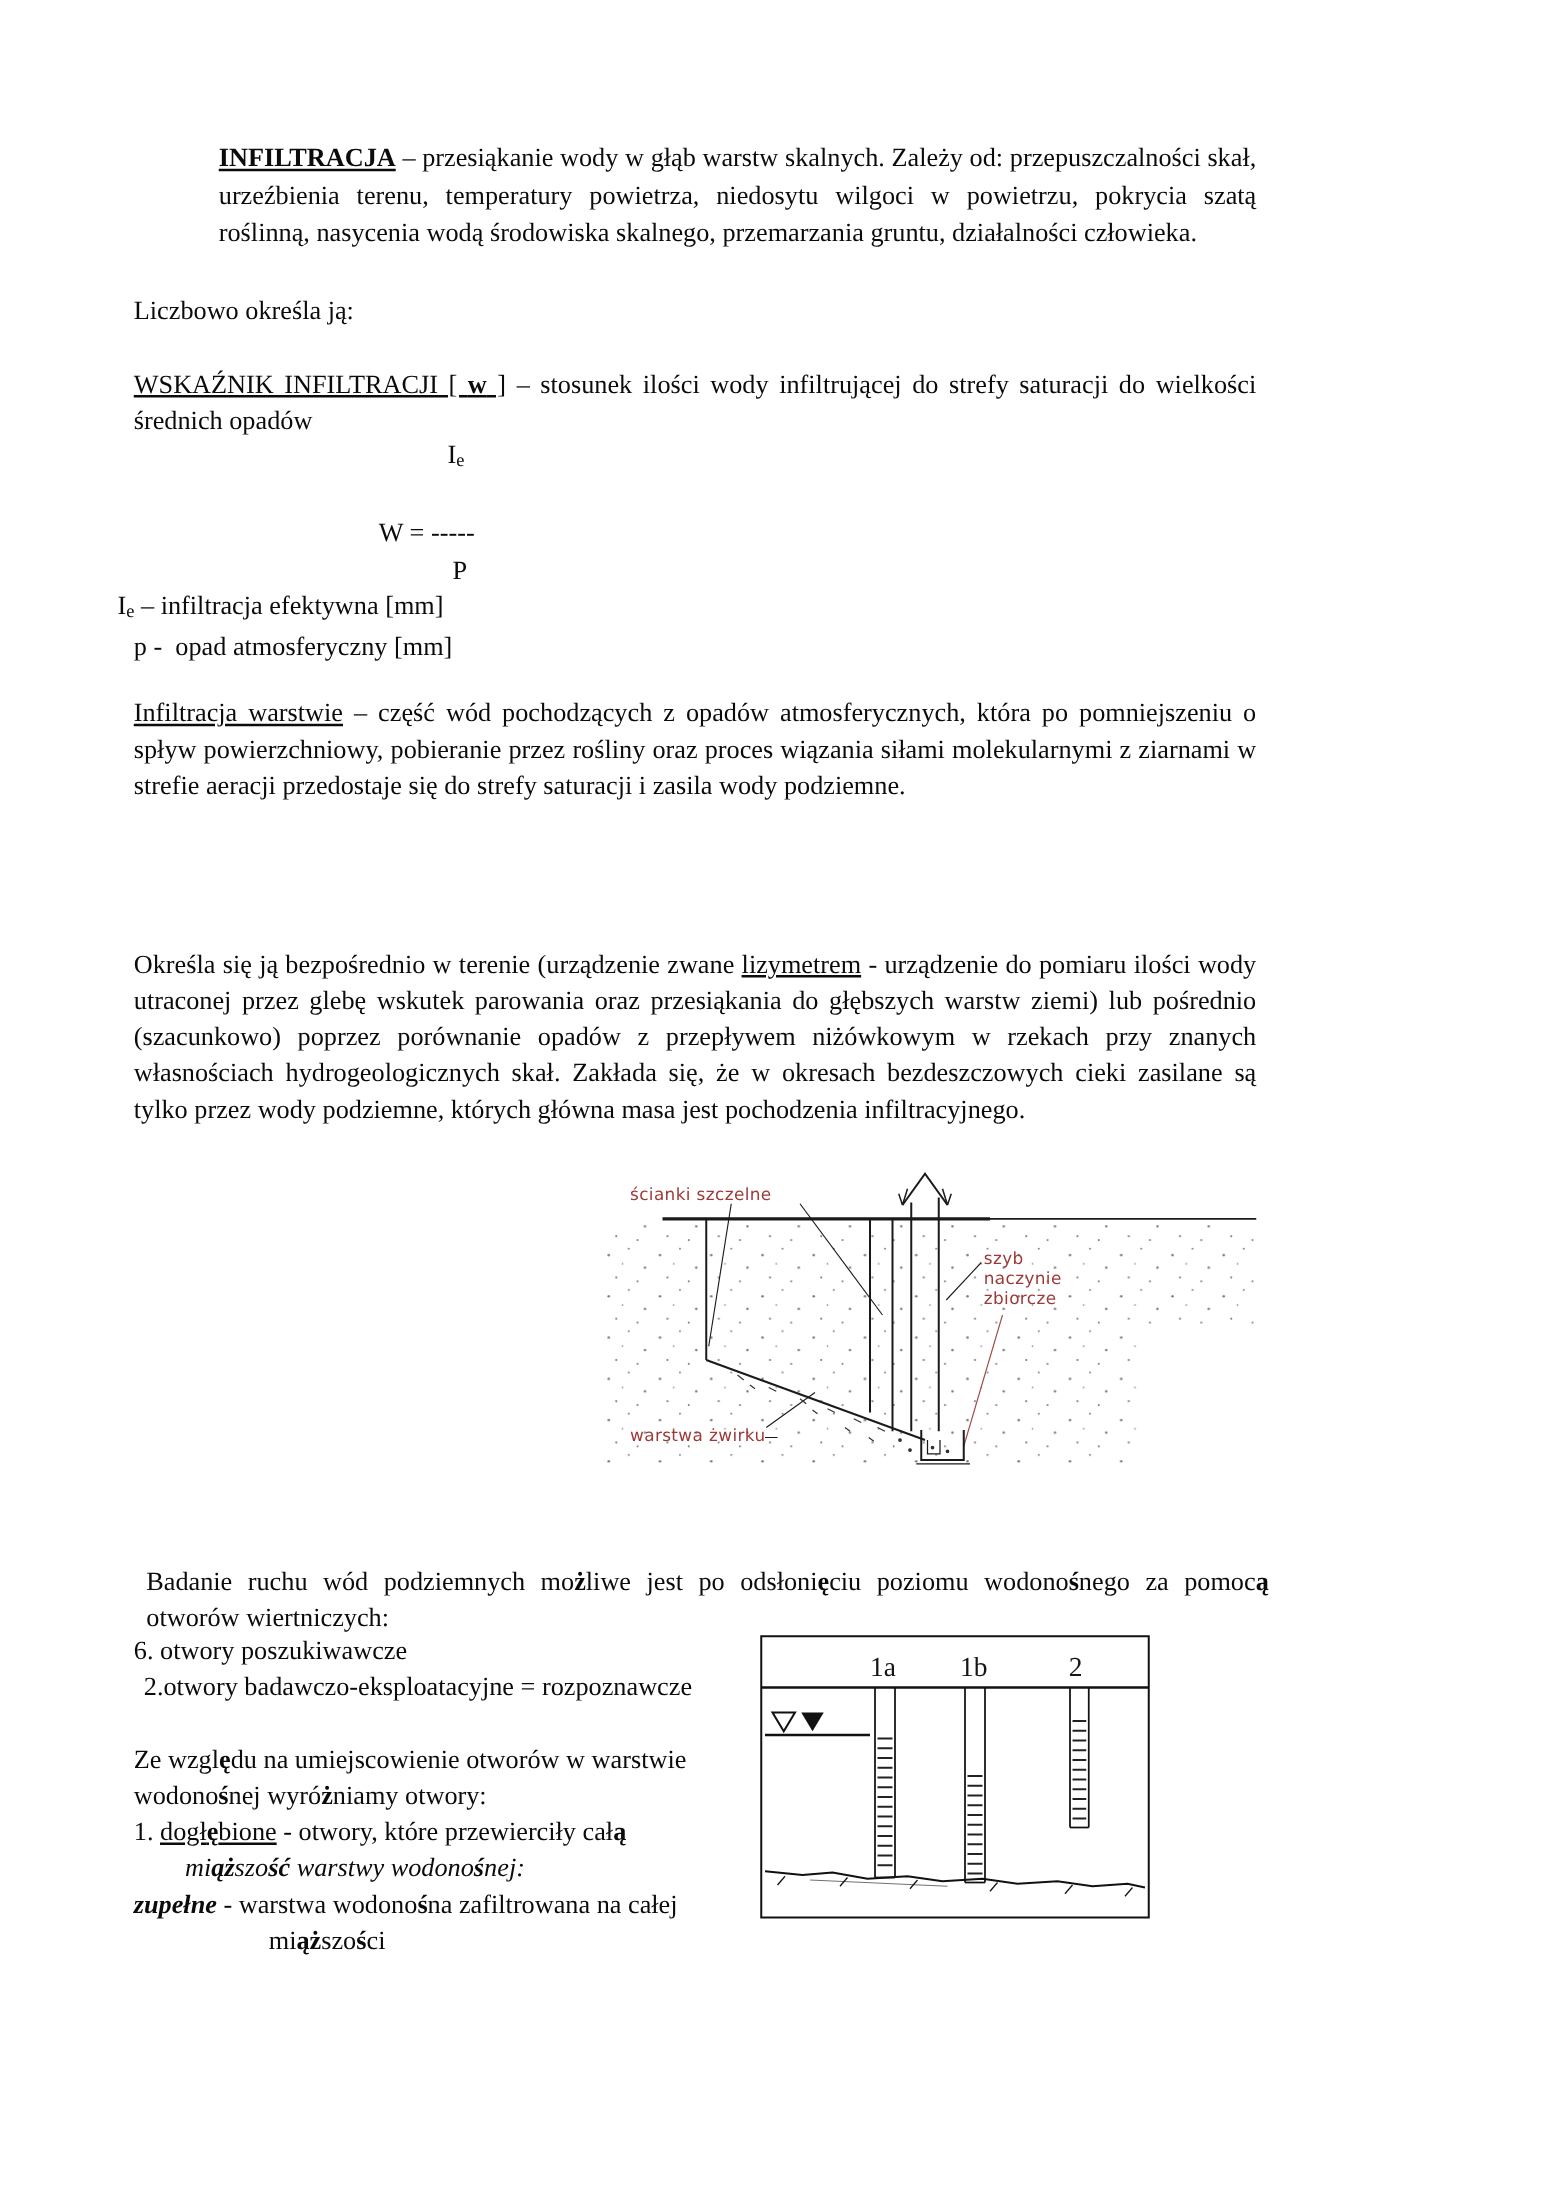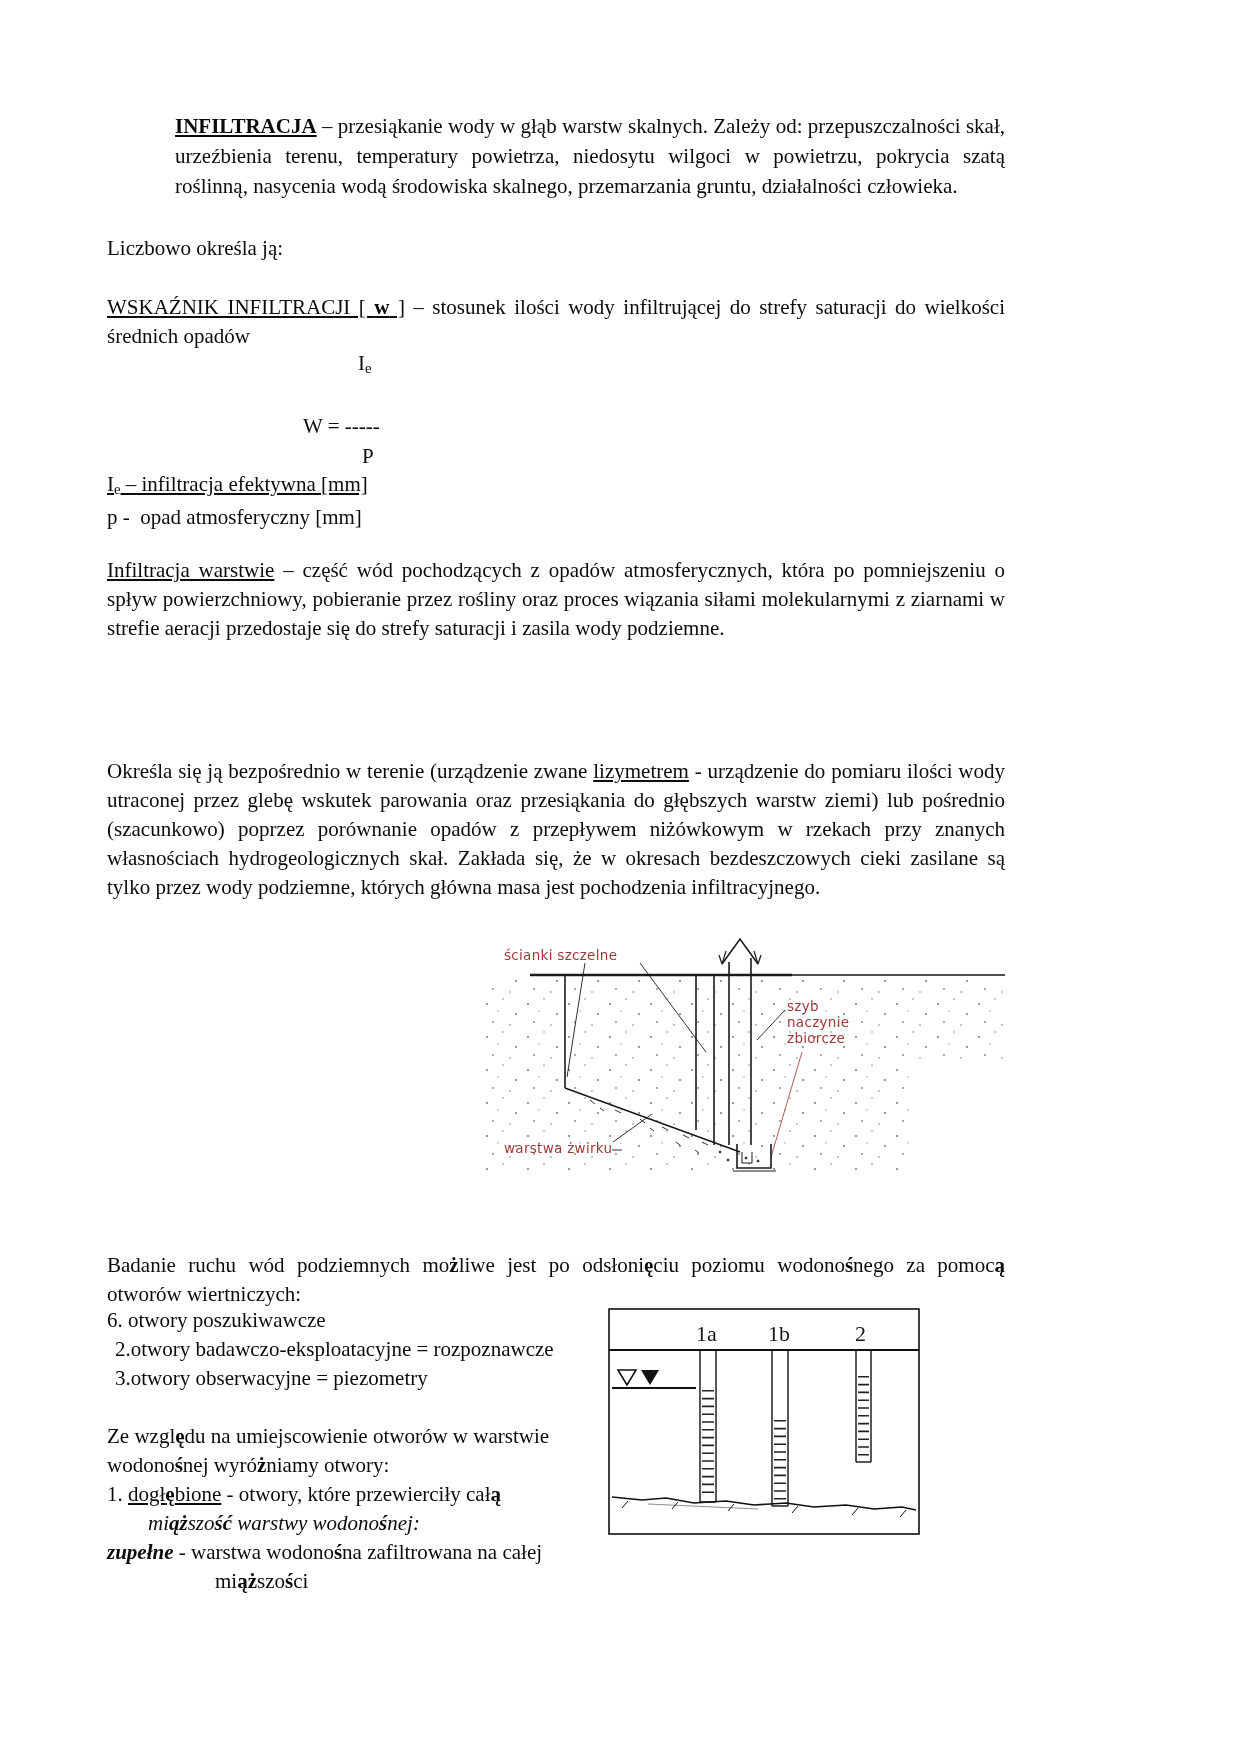--- a/index.html
+++ b/index.html
@@ -37,21 +37,21 @@
   <p class="abs just p1" style="left:175px;top:111px;width:830px;"><span class="bu">INFILTRACJA</span><span> – przesiąkanie wody w głąb warstw skalnych. Zależy od: przepuszczalności skał, urzeźbienia terenu, temperatury powietrza, niedosytu wilgoci w powietrzu, pokrycia szatą roślinną, nasycenia wodą środowiska skalnego, przemarzania gruntu, działalności człowieka.</span></p>
 
   <p class="abs" style="left:107px;top:234px;">Liczbowo określa ją:</p>
 
   <p class="abs just" style="left:107px;top:293px;width:898px;"><span class="u"><span>WSKAŹNIK INFILTRACJI [ </span><span class="b">w</span><span> ]</span></span><span> – stosunek ilości wody infiltrującej do strefy saturacji do wielkości średnich opadów</span></p>
 
   <div class="abs" style="left:358px;top:349px;"><span>I</span><sub class="fsub">e</sub></div>
   <div class="abs pre" style="left:303px;top:412px;"><span>W = </span><span>-----</span></div>
   <div class="abs" style="left:362px;top:442px;">P</div>
 
-  <div class="abs" style="left:107px;top:470px;text-decoration:underline;"><span>I</span><sub class="fsub">e</sub><span> – infiltracja efektywna [mm]</span></div>
+  <div class="abs" style="left:94px;top:470px;"><span>I</span><sub class="fsub">e</sub><span> – infiltracja efektywna [mm]</span></div>
   <div class="abs pre" style="left:107px;top:503px;">p -  opad atmosferyczny [mm]</div>
 
   <div class="abs" style="left:107px;top:556px;width:898px;">
     <p class="just"><span class="u">Infiltracja warstwie</span><span> – część wód pochodzących z opadów atmosferycznych, która po pomniejszeniu o spływ powierzchniowy, pobieranie przez rośliny oraz proces wiązania siłami molekularnymi z ziarnami w strefie aeracji przedostaje się do strefy saturacji i zasila wody podziemne.</span></p>
   </div>
 
   <p class="abs just" style="left:107px;top:757px;width:898px;"><span>Określa się ją bezpośrednio w terenie (urządzenie zwane </span><span class="u">lizymetrem</span><span> - urządzenie do pomiaru ilości wody utraconej przez glebę wskutek parowania oraz przesiąkania do głębszych warstw ziemi) lub pośrednio (szacunkowo) poprzez porównanie opadów z przepływem niżówkowym w rzekach przy znanych własnościach hydrogeologicznych skał. Zakłada się, że w okresach bezdeszczowych cieki zasilane są tylko przez wody podziemne, których główna masa jest pochodzenia infiltracyjnego.</span></p>
 
   <svg class="abs" style="left:440px;top:930px;" width="580" height="260" viewBox="0 0 580 260">
     <defs>
@@ -112,26 +112,25 @@
       <circle cx="306" cy="228" r="1" fill="#333"></circle>
       <circle cx="318" cy="231" r="1" fill="#333"></circle>
     </g>
     <text x="64" y="30" class="figlabel">ścianki szczelne</text>
     <text x="347" y="81" class="figlabel">szyb</text>
     <text x="347" y="97" class="figlabel">naczynie</text>
     <text x="347" y="113" class="figlabel">zbiorcze</text>
     <text x="64" y="223" class="figlabel">warstwa żwirku</text>
   </svg>
 
-  <p class="abs just" style="left:107px;top:1251px;width:898px;">Badanie ruchu wód podziemnych mo<b>ż</b>liwe jest po odsłoni<b>ę</b>ciu poziomu wodono<b>ś</b>nego za pomoc<b>ą</b> otworów wiertniczych:</p>
+  <p class="abs just" style="left:117px;top:1251px;width:898px;">Badanie ruchu wód podziemnych mo<b>ż</b>liwe jest po odsłoni<b>ę</b>ciu poziomu wodono<b>ś</b>nego za pomoc<b>ą</b> otworów wiertniczych:</p>
 
   <div class="abs" style="left:107px;top:1306px;width:505px;">
     <div class="line">6. otwory poszukiwawcze</div>
     <div class="line ind8">2.otwory badawczo-eksploatacyjne = rozpoznawcze</div>
-    <div class="line ind8">3.otwory obserwacyjne = piezometry</div>
     <div class="spacer"></div>
     <div class="line">Ze wzgl<b>ę</b>du na umiejscowienie otworów w warstwie</div>
     <div class="line">wodono<b>ś</b>nej wyró<b>ż</b>niamy otwory:</div>
     <div class="line"><span>1. </span><span class="u">dogł<b>ę</b>bione</span><span> - otwory, które przewierciły cał<b>ą</b></span></div>
     <div class="line ind41">mi<b>ą</b><b>ż</b>szo<b>ś</b><b>ć</b> warstwy wodono<b>ś</b>nej:</div>
     <div class="line"><span class="bi">zupełne</span><span> - warstwa wodono<b>ś</b>na zafiltrowana na całej</span></div>
     <div class="line ind108">mi<b>ą</b><b>ż</b>szo<b>ś</b>ci</div>
   </div>
 
   <svg class="abs" style="left:608px;top:1308px;" width="312" height="228" viewBox="0 0 312 228">

